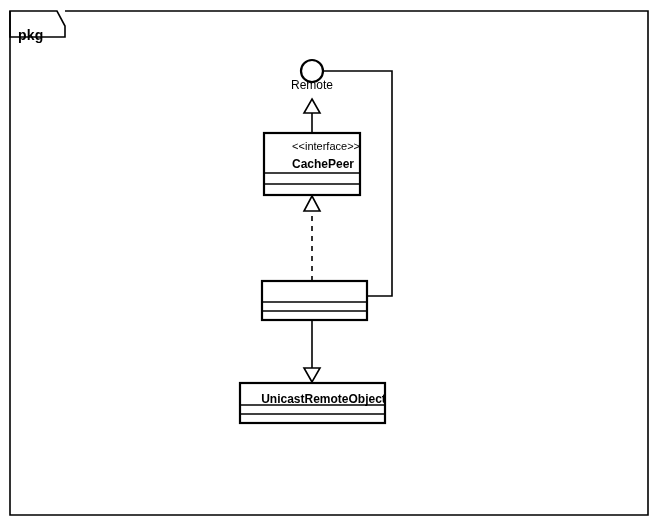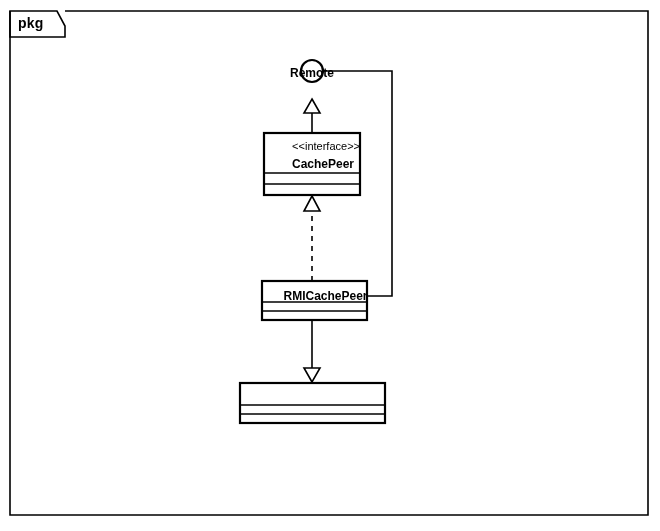--- a/index.html
+++ b/index.html
@@ -25,31 +25,31 @@
   
   .lbl {
     position: absolute;
     color: #000000;
     white-space: nowrap;
     text-align: center;
     line-height: 1;
   }
   .pkg-label {
     left: 18px;
-    top: 16px;
+    top: 28px;
     font-size: 14px;
     font-weight: bold;
     letter-spacing: 0.2px;
   }
   .lollipop-label {
     left: 262px;
-    top: 67px;
+    top: 79px;
     width: 100px;
     font-size: 12px;
-    font-weight: bold;
+    font-weight: normal;
   }
   .cls-stereo {
     font-size: 11px;
     font-weight: normal;
   }
   .cls-name {
     font-size: 12px;
     font-weight: bold;
     margin-left: 11px;
   }
@@ -139,16 +139,16 @@
 
   </svg>
 
   <div class="lbl pkg-label">pkg</div>
 
   <div class="lbl lollipop-label">Remote</div>
 
   <div class="box-text cls-stereo" id="cachepeer-stereo">&lt;&lt;interface&gt;&gt;</div>
   <div class="box-text cls-name" id="cachepeer-name">CachePeer</div>
 
-  <div class="box-text cls-name" id="rmicachepeer-name">RMICachePeer</div>
 
+  <div class="box-text cls-name" id="unicast-name">UnicastRemoteObject</div>
 
 </div>
 
 </body></html>

